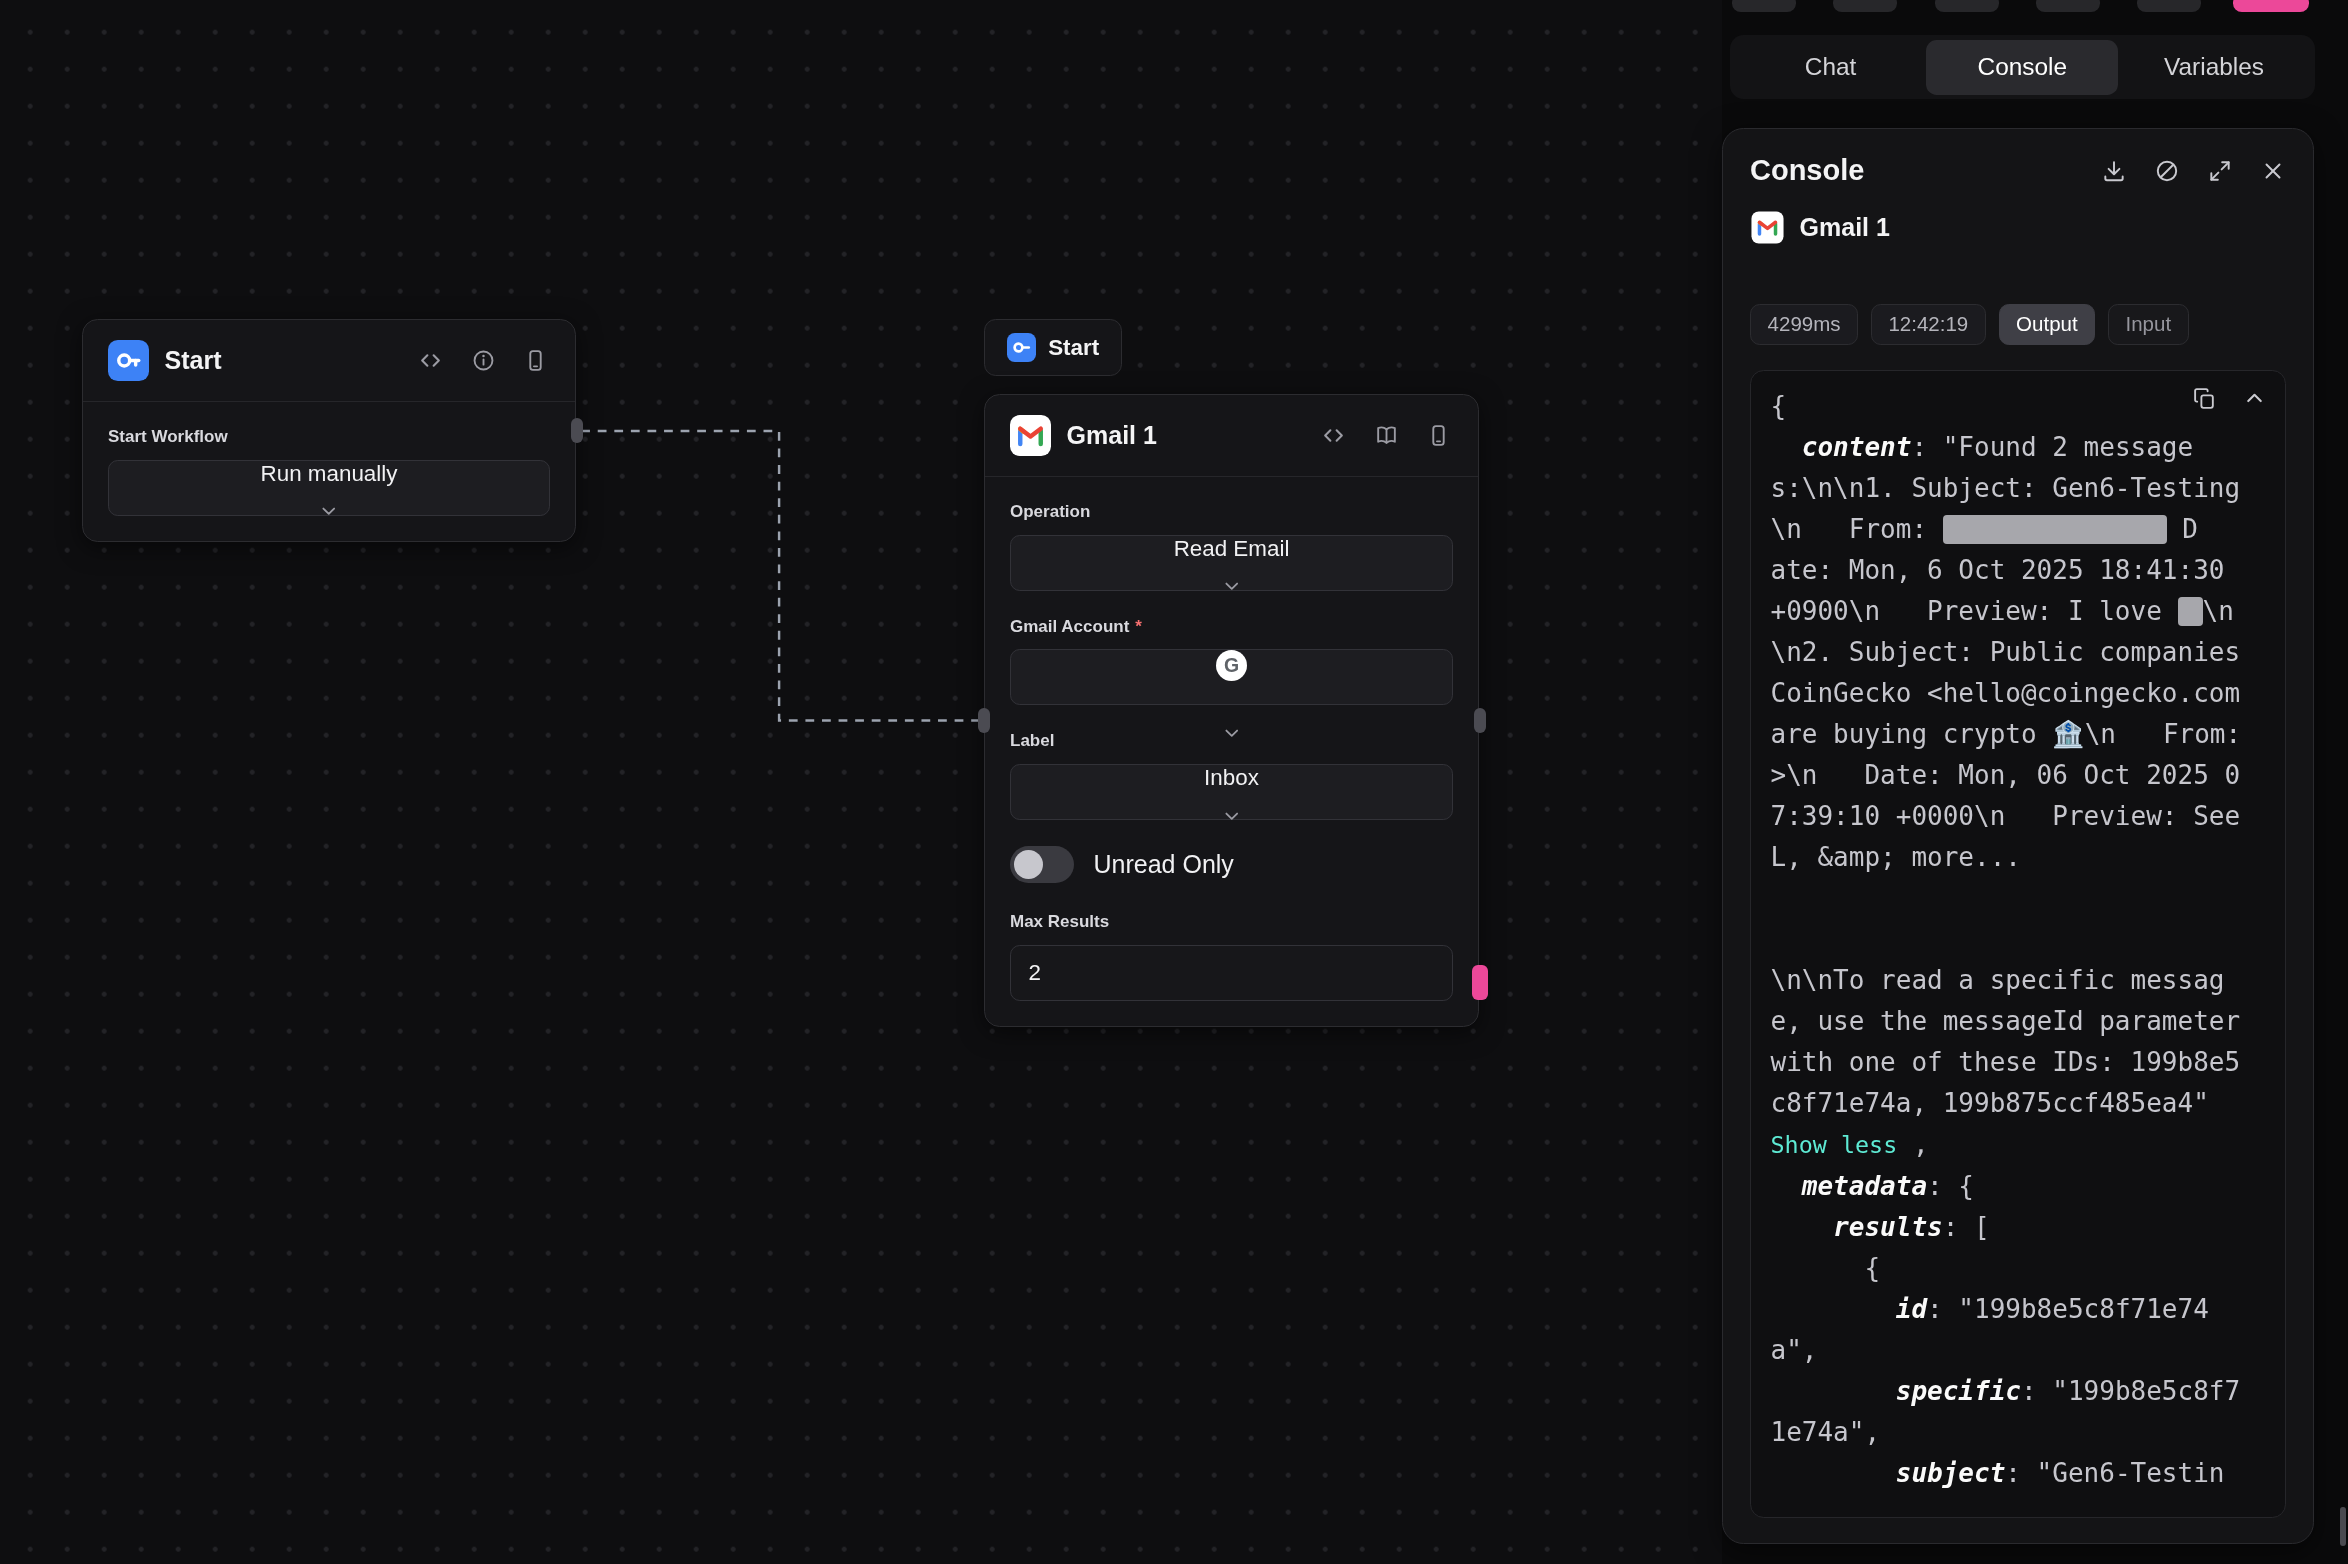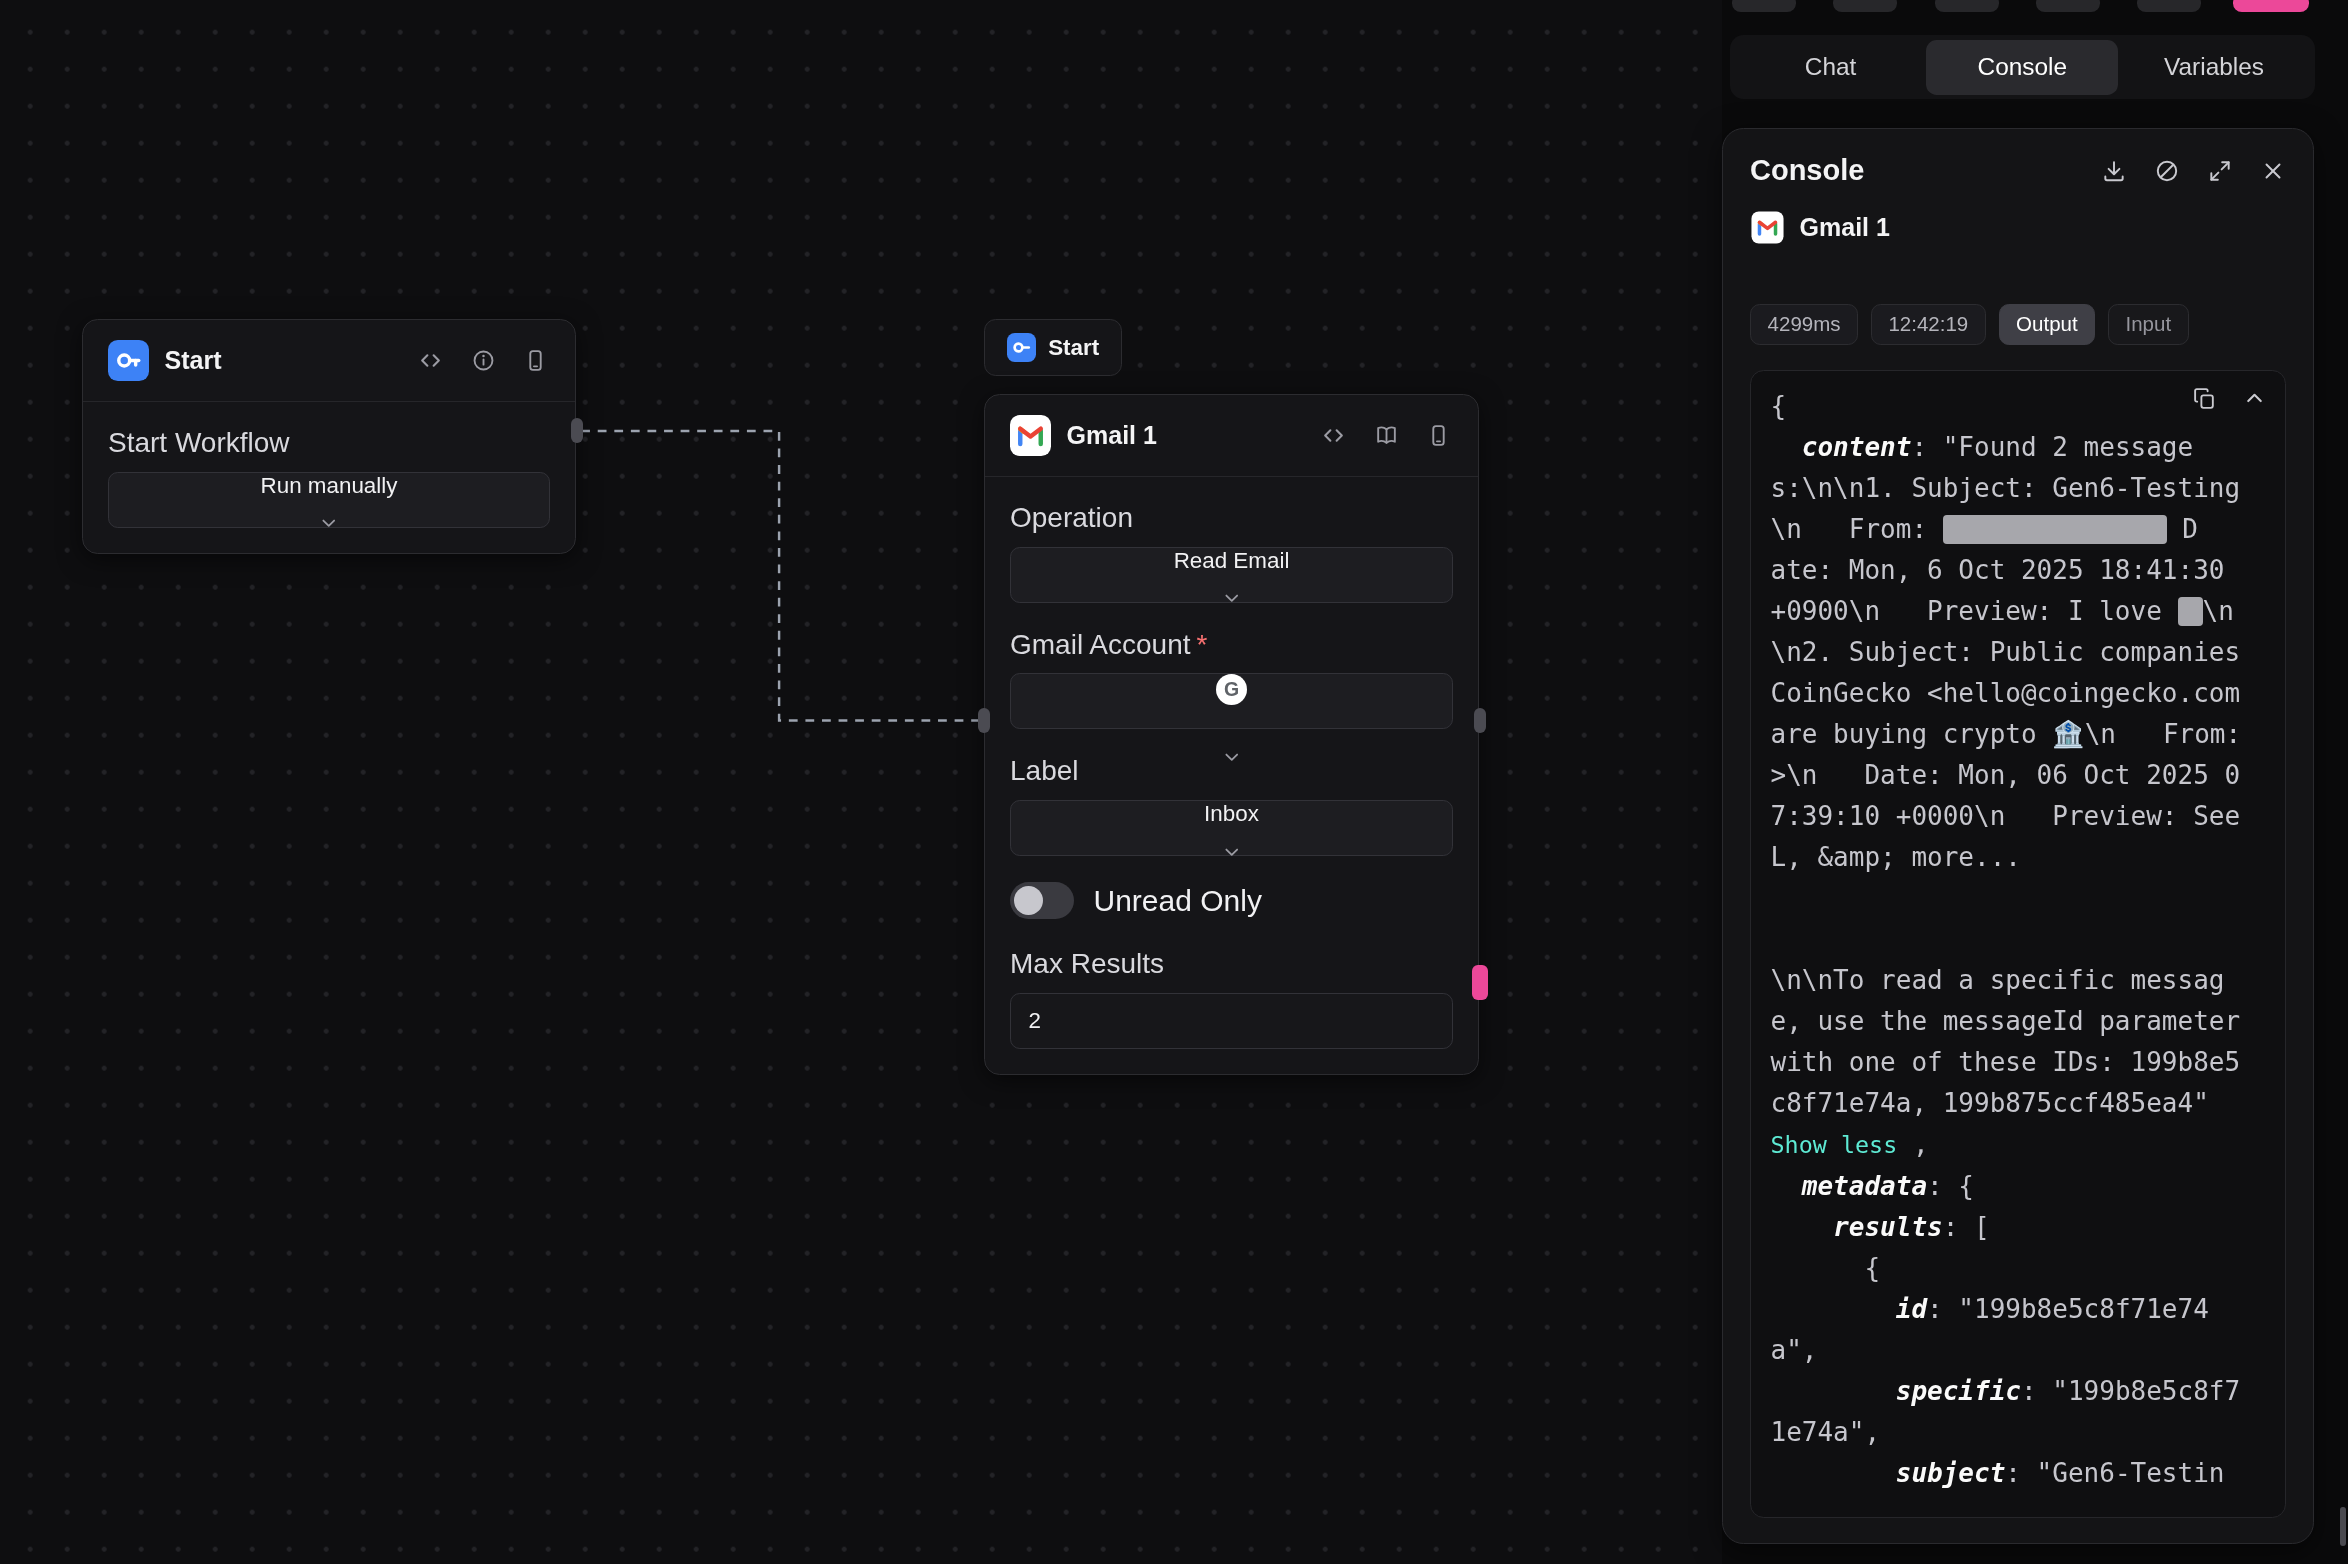--- a/index.html
+++ b/index.html
@@ -24,35 +24,35 @@
   .node-title { font-size:25px; font-weight:600; color:#f4f4f5; flex:1; }
   .hdr-icons { display:flex; align-items:center; gap:23.4px; }
   .icon-btn { background:none; border:none; color:#9b9ba3; width:29px; height:29px;
               display:flex; align-items:center; justify-content:center; cursor:pointer; }
   .icon-btn svg { width:25px; height:25px; }
   .app-icon { width:41px; height:41px; border-radius:9.8px; display:flex; align-items:center; justify-content:center; flex:0 0 auto; }
   .app-icon.blue { background:#3d82f6; }
   .app-icon svg { width:41px; height:41px; }
   .node-body { padding:25px; }
 
-  .field-label { font-size:28px; color:#d9d9de; font-weight:400; margin-bottom:12.7px; }
+  .field-label { font-size:17px; color:#d9d9de; font-weight:700; margin-bottom:12.7px; }
   .req { color:#f87171; margin-left:5.9px; }
   .select { height:56px; background:#1d1d21; border:1px solid #323238; border-radius:9.8px;
             display:flex; align-items:center; gap:13.7px; padding:0 17.6px; font-size:22.4px;
             color:#f1f1f3; margin-bottom:26px; cursor:pointer;flex-direction:column; }
   .select .val { flex:1; }
   .select svg.chev { width:21.5px; height:21.5px; color:#9b9ba3; flex:0 0 auto; }
   .redacted { display:inline-block; background:#a7a7ac; border-radius:3.9px; }
   .g-circle { width:31px; height:31px; border-radius:50%; background:#ffffff; color:#5f6368;
               font-weight:700; font-size:19.5px; display:flex; align-items:center; justify-content:center; flex:0 0 auto; }
 
   .toggle-row { display:flex; align-items:center; gap:19.5px; margin:3.9px 0 29px; }
   .toggle-track { width:64px; height:37px; border-radius:18.5px; background:#3a3a40; position:relative; cursor:pointer; flex:0 0 auto; }
   .toggle-knob { position:absolute; left:3.9px; top:3.9px; width:29px; height:29px; border-radius:50%; background:#c7c7cd; }
-  .toggle-label { font-size:30px; color:#f1f1f3; }
+  .toggle-label { font-size:25px; color:#f1f1f3; }
   .text-input { width:100%; height:56px; background:#17171a; border:1px solid #323238; border-radius:9.8px;
                 color:#f1f1f3; font-size:22.4px; padding:0 17.6px; font-family:inherit; }
 
   .start-pill { position:absolute; left:984px; top:319px; height:57px; padding:0 21.5px;
                 background:#151518; border:1px solid #2c2c30; border-radius:11.7px;
                 display:flex; align-items:center; gap:12.7px; z-index:2; cursor:pointer; }
   .start-pill .mini-icon { width:29px; height:29px; border-radius:7.8px; background:#3d82f6;
                 display:flex; align-items:center; justify-content:center; }
   .start-pill .mini-icon svg { width:29px; height:29px; }
   .start-pill span { font-size:22.4px; font-weight:600; }

